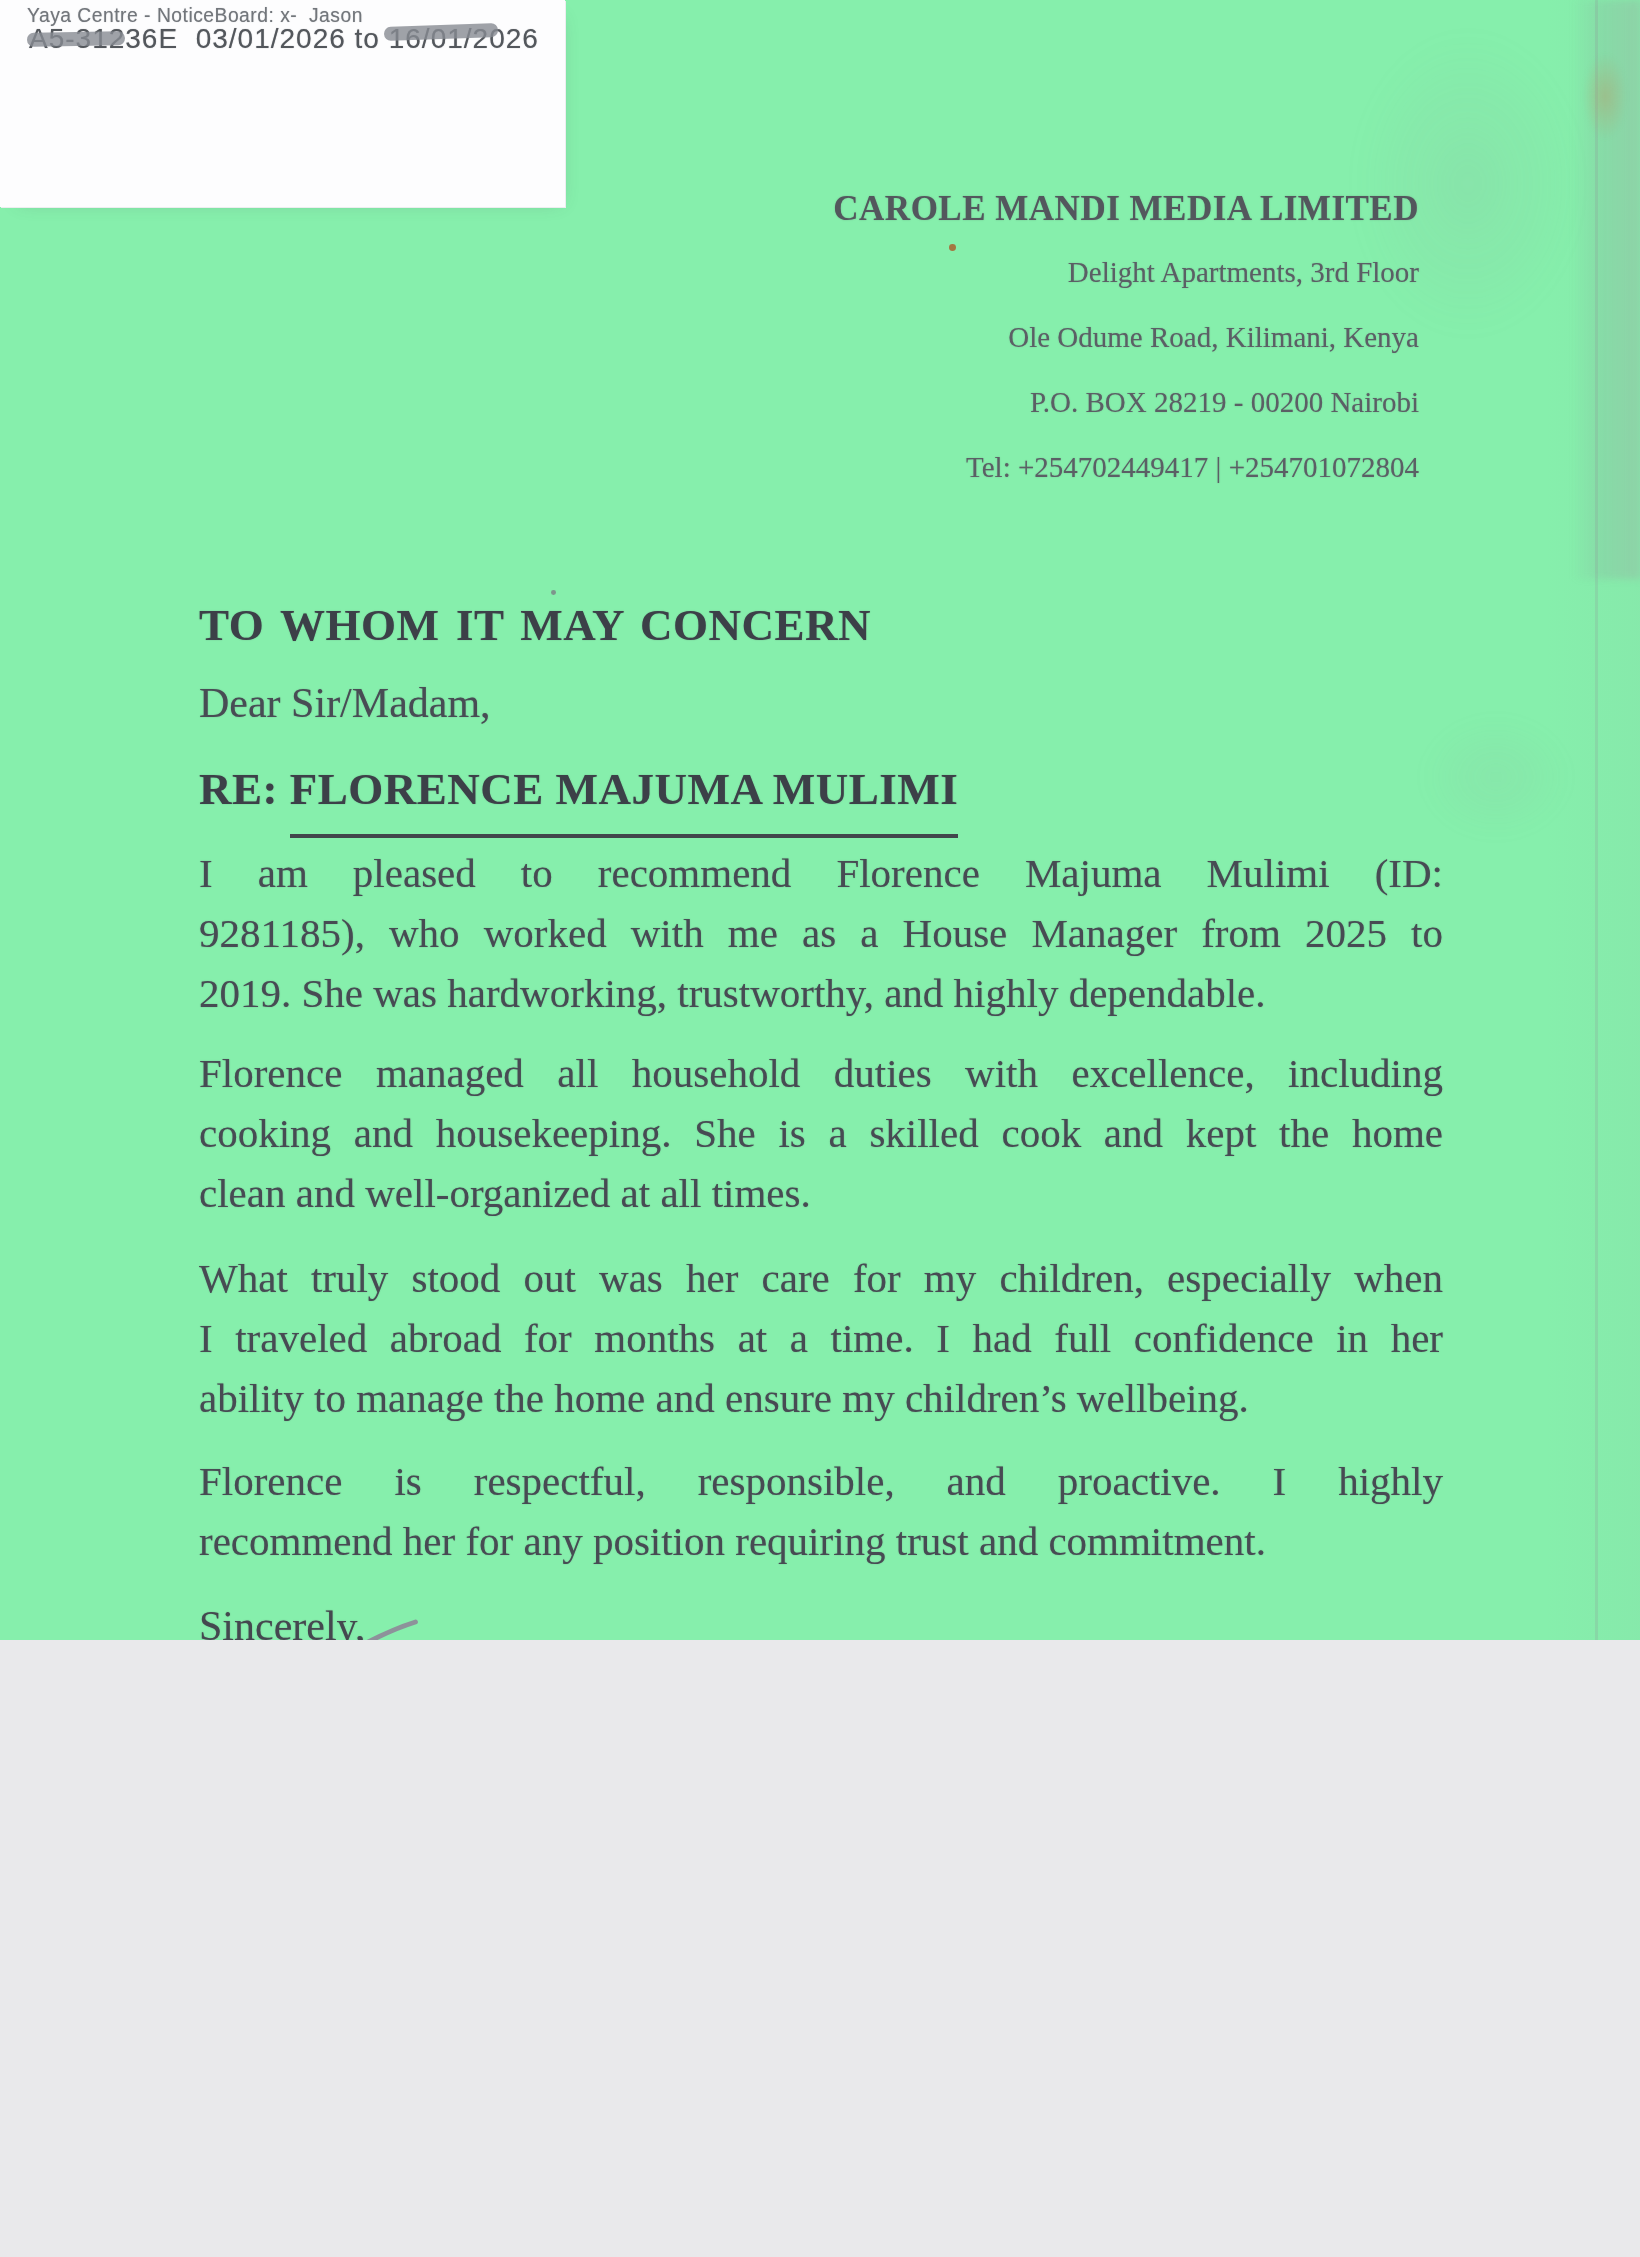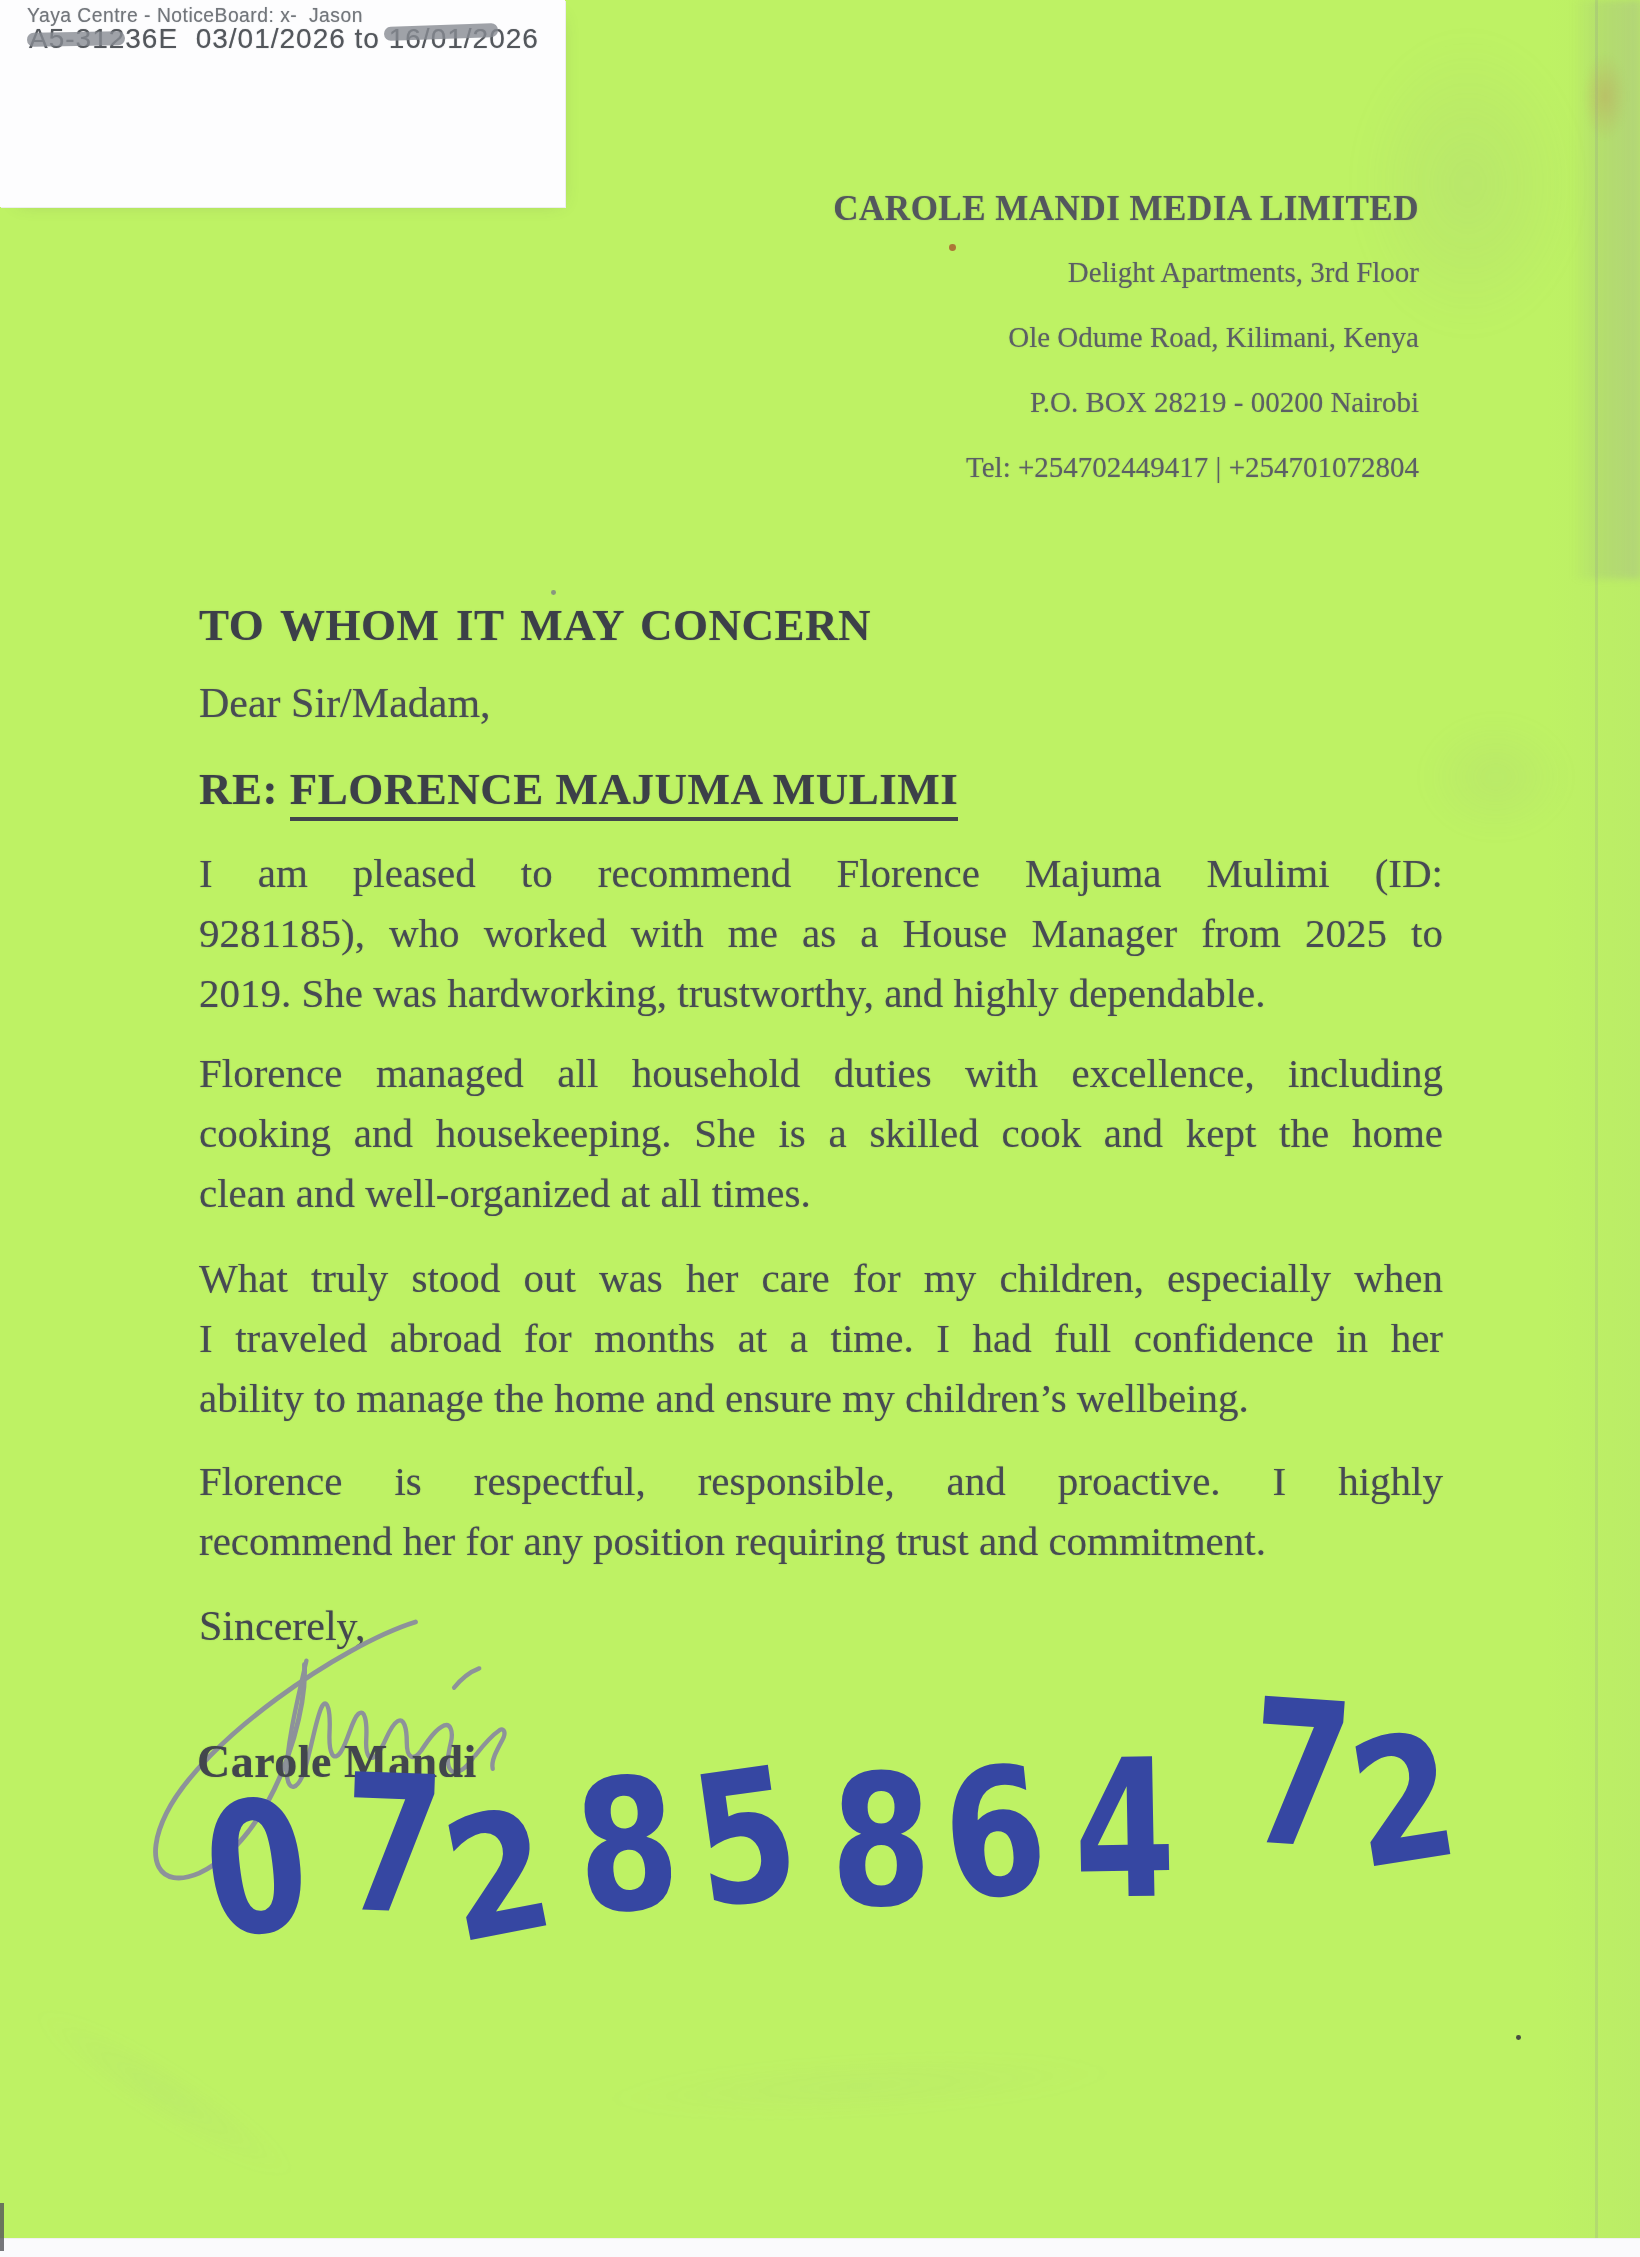--- a/index.html
+++ b/index.html
@@ -1,18 +1,18 @@
 <!DOCTYPE html>
 <html><head>
 <meta charset="utf-8">
 <style>
   html,body{margin:0;padding:0;background:#e9e9eb;}
   .page{
-    position:relative; width:1640px; height:2257px; overflow:hidden;
-    background:#bef264;
+    position:relative; width:1640px; height:1640px; overflow:hidden;
+    background:#86efac;
     font-family:"Liberation Serif", serif;
   }
   
   .label-area{
     position:absolute; left:0; top:0; width:565px; height:207px;
     background:#fdfdfe;
     box-shadow: 1px 1px 0 #ededf0, 7.7px 7.7px 17.4px -11.6px rgba(80,80,90,.25);
   }
   .scan-line{ position:absolute; font-family:"Liberation Sans", sans-serif; white-space:pre; color:#6f7378; }
   .scan-line1{ left:27px; top:4.8px; font-size:19.3px; letter-spacing:0.5px; color:#72767b; text-shadow:0 0 1px rgba(110,114,120,.5);}
@@ -52,21 +52,21 @@
     letter-spacing:0.5px; text-shadow:0 0 1.3px rgba(83,87,93,.5);margin-left:37px; }
   .lh-line{ font-size:29px; line-height:65px; color:#5b5f65; text-shadow:0 0 1.3px rgba(91,95,101,.45); }
 
   
   .print{ text-shadow:0 0 1.2px rgba(70,74,82,.45); }
   .heading{ position:absolute; left:199px; top:599px; font-weight:bold; font-size:45px;
     line-height:52px; color:#3c4048; word-spacing:4.8px; letter-spacing:0.5px;}
   .greeting{ position:absolute; left:199px; top:679px; font-size:42px; line-height:49px; color:#484c54;}
   .subject{ position:absolute; left:199px; top:763px; font-size:45px; line-height:52px;
     font-weight:bold; color:#3c4048; letter-spacing:0.5px;}
-  .subject .u{ border-bottom:4.8px solid #42464c; padding-bottom:3px; }
+  .subject .u{ border-bottom:4.8px solid #42464c; padding-bottom:20px; }
   .para{ position:absolute; left:199px; width:1244px; font-size:41px; color:#474b53; }
   .para .pl{ height:60px; line-height:60px; }
   .pl-just{ text-align:justify; text-align-last:justify; }
   .pl-last{ text-align:left; white-space:nowrap; }
   .p1{ top:843px; } .p2{ top:1043px; } .p3{ top:1248px; } .p4{ top:1451px; }
   .closing{ position:absolute; left:199px; top:1602px; font-size:42px; line-height:49px; color:#44484f;}
   .signer{ position:absolute; left:197px; top:1735px; font-weight:bold; font-size:46px;
     line-height:53px; color:#42464d; letter-spacing:0.5px;}
 
   

